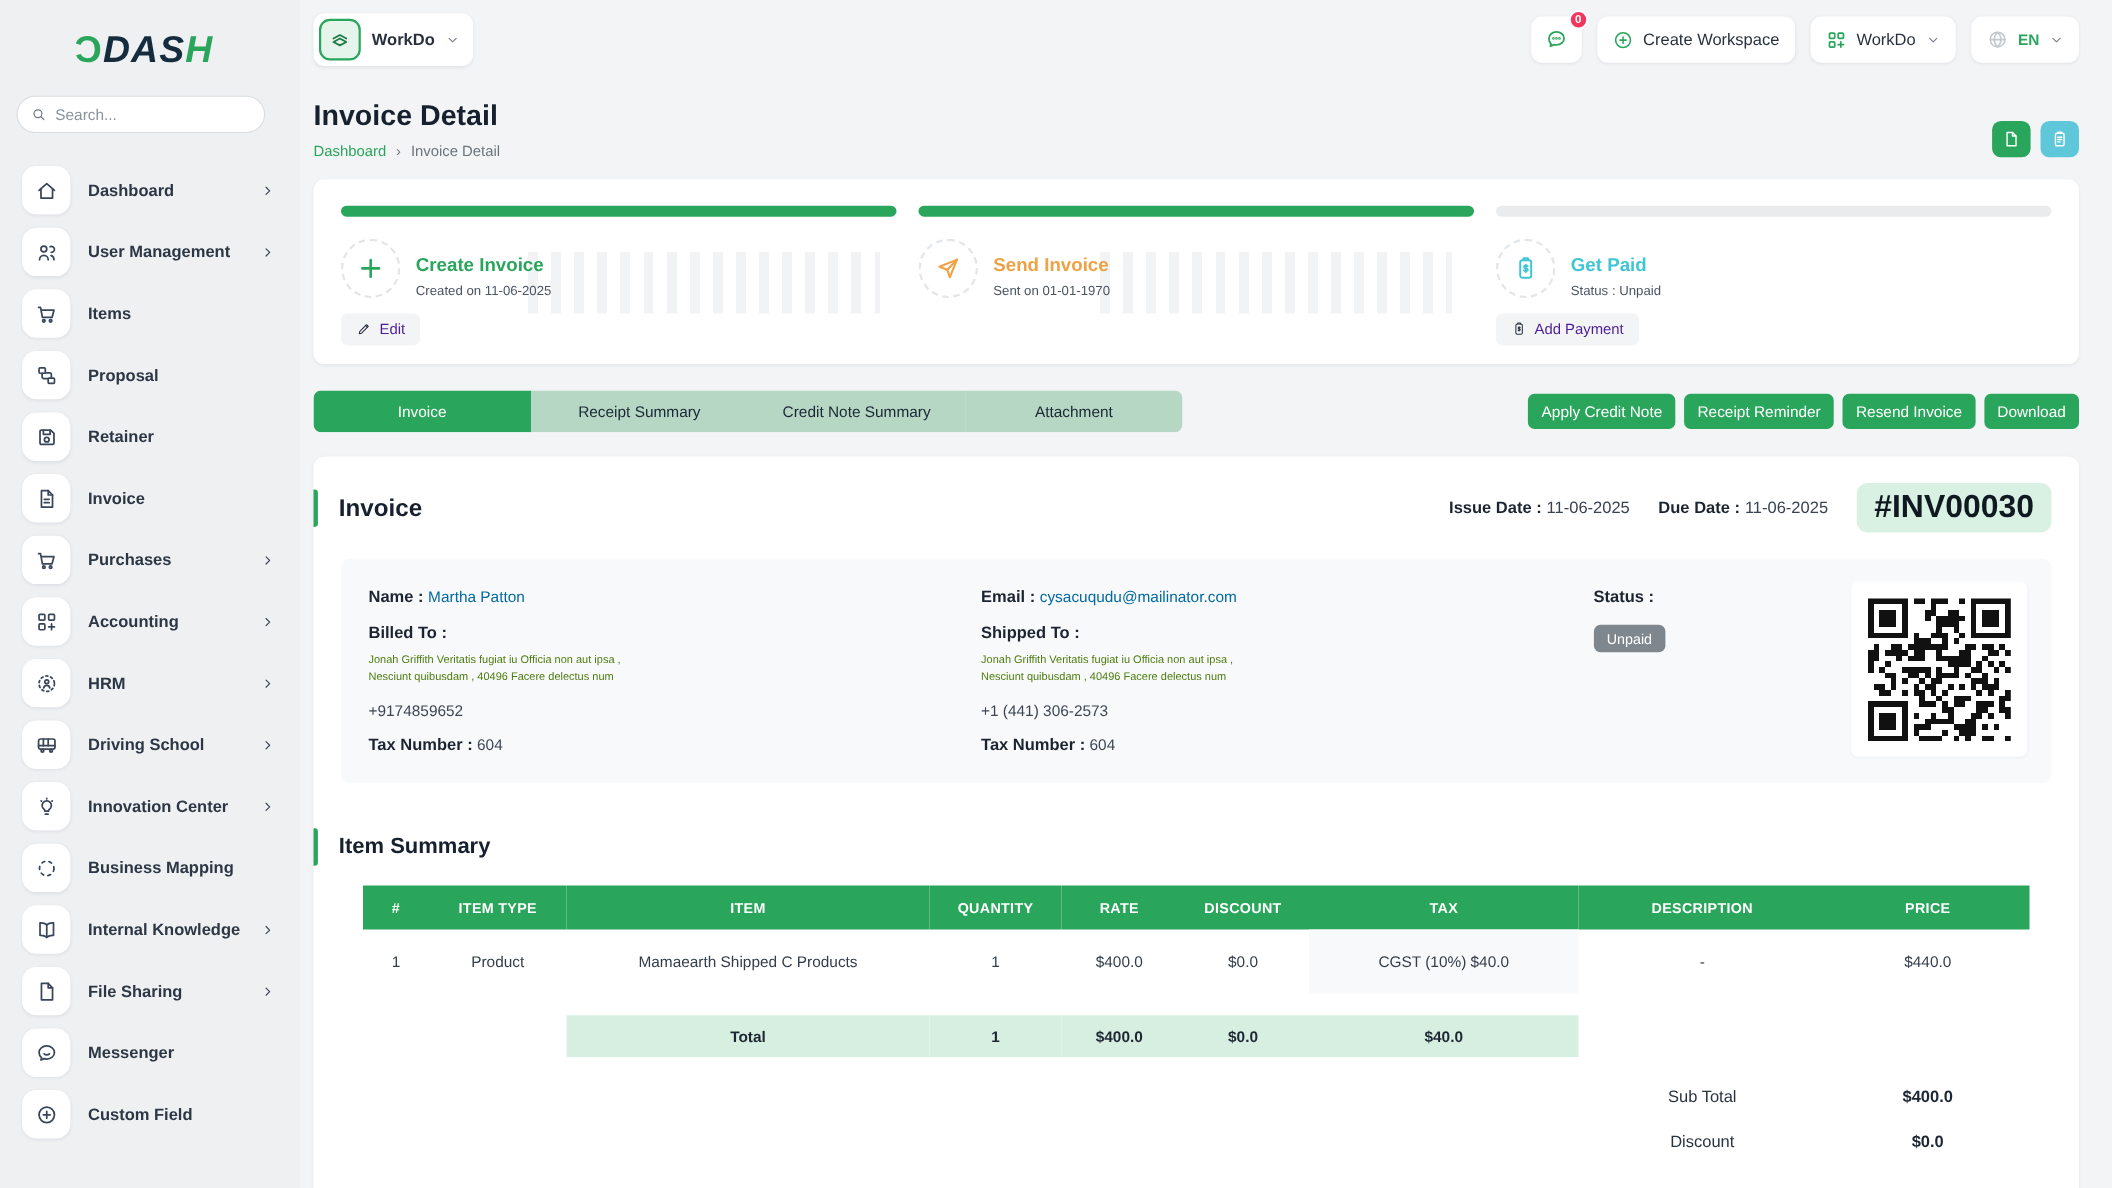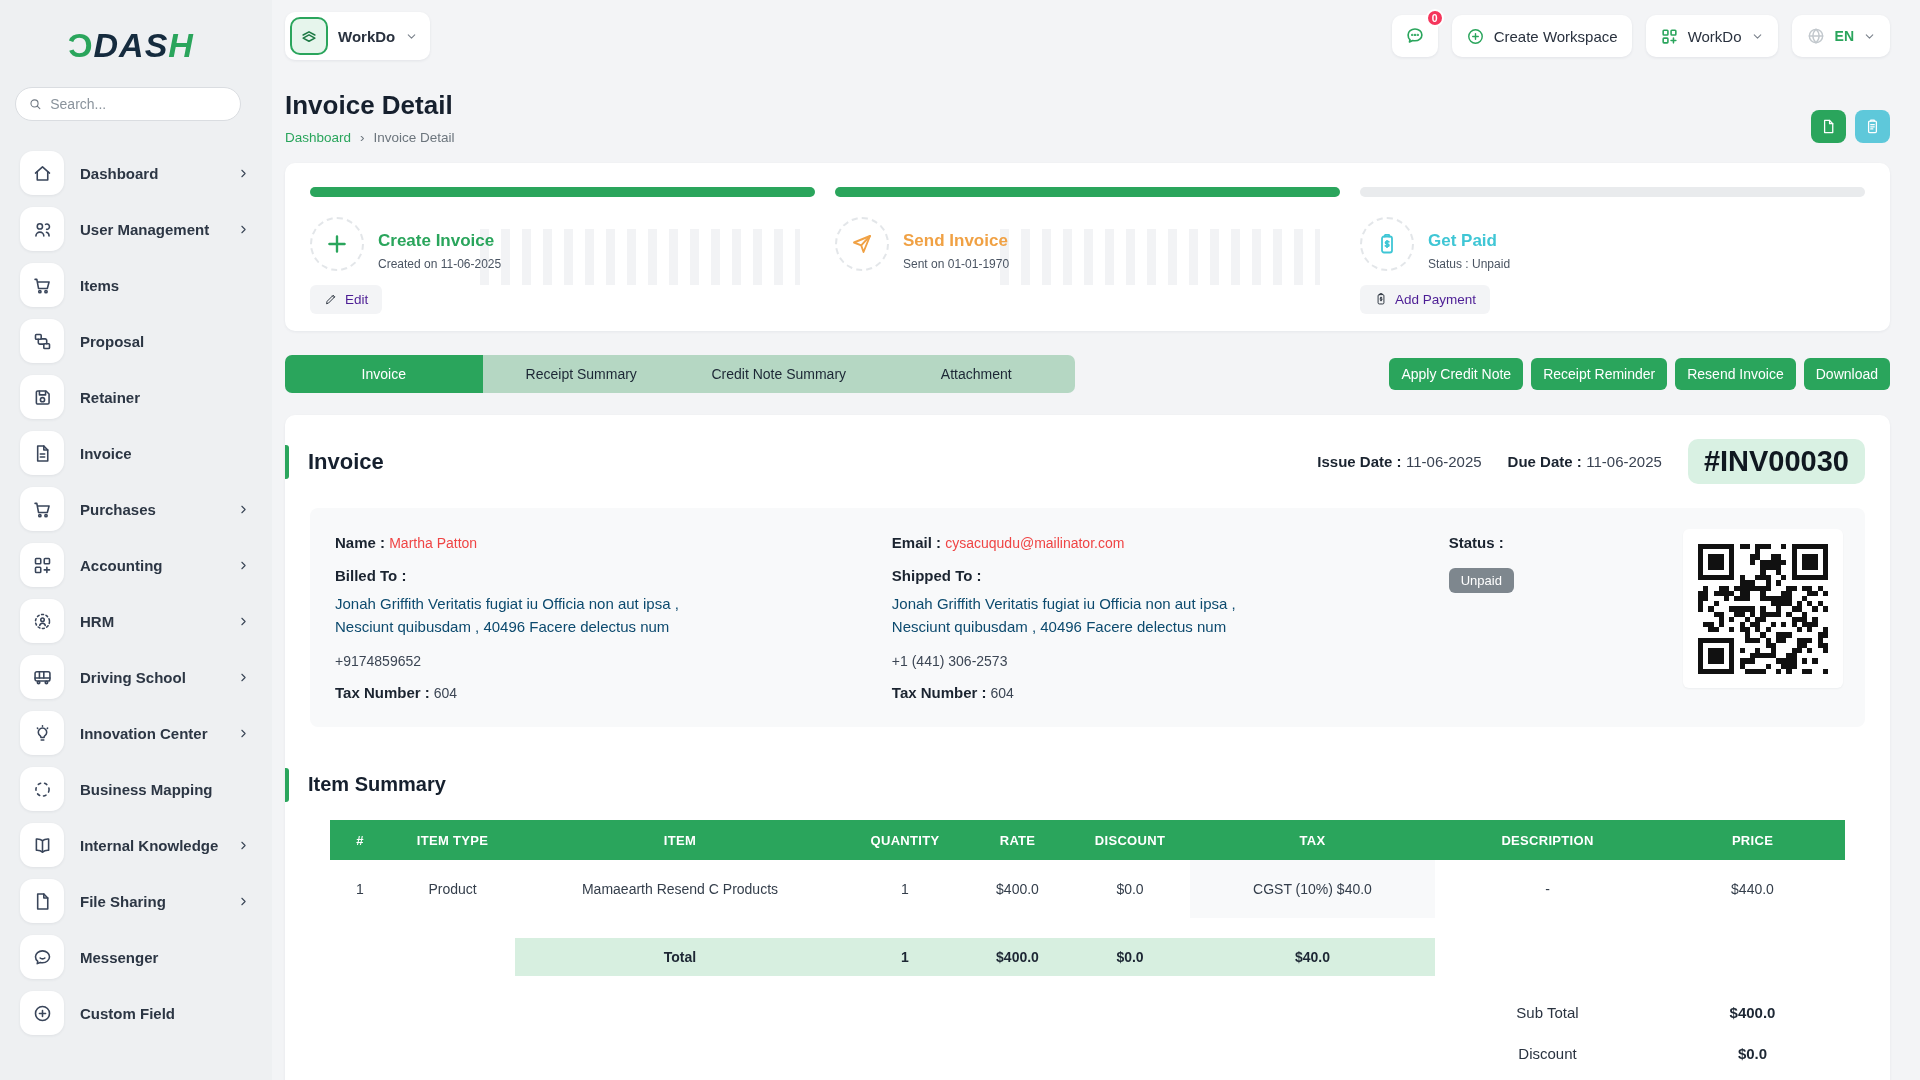--- a/index.html
+++ b/index.html
@@ -82,23 +82,23 @@
   .sec-title{margin-left:23px;font-size:22px;font-weight:700;color:var(--ink)}
   .sec-title.sm{font-size:20px}
   .inv-meta{margin-left:auto;display:flex;align-items:center;gap:26px}
   .meta-lb{font-weight:700;color:#1b2430;font-size:15px}
   .meta-vl{color:#3a4352;font-size:15px}
   .inv-pill{background:var(--green-soft);border-radius:10px;padding:6px 16px;font-size:29px;font-weight:700;color:#101820}
 
   .cust{position:relative;margin:24px 25px 0;background:#f8f9fa;border-radius:8px;padding:26px 25px 26px;min-height:183px;display:grid;grid-template-columns:37% 37% 26%}
   .kv{font-size:15px;margin-bottom:16px}
   .kv b{color:#1b2430}
-  .kv span{color:#ef4444;font-size:14px}
+  .kv span{color:#0369a1;font-size:14px}
   .blk-title{font-size:15px;font-weight:700;color:#1b2430;margin-bottom:9px}
-  .addr{font-size:15px;color:#0c4a6e;line-height:1.5}
+  .addr{font-size:10px;color:#4d7c0f;line-height:1.5}
   .phone{font-size:14px;color:#3c4654;margin-top:15px}
   .taxline{font-size:14px;margin-top:15px;color:#3c4654}
   .taxline b{color:#1b2430;font-size:15px}
   .status-badge{display:inline-block;margin-top:8px;background:#7e878e;color:#fff;font-size:13px;border-radius:6px;padding:5px 12px}
   .qr-card{position:absolute;right:22px;top:21px;width:160px;height:159px;background:#fff;border-radius:6px;display:flex;align-items:center;justify-content:center;box-shadow:0 1px 2px rgba(25,40,60,.05)}
 
   .item-sec{margin-top:46px}
   .tbl-wrap{margin:24px 45px 0 45px}
   table{border-collapse:collapse;width:1515px;table-layout:fixed}
   thead th{background:var(--green);color:#fff;font-size:13px;font-weight:700;height:40px;letter-spacing:.3px;text-align:center}
@@ -786,21 +786,21 @@
             <th>DISCOUNT</th>
             <th>TAX</th>
             <th>DESCRIPTION</th>
             <th>PRICE</th>
           </tr>
         </thead>
         <tbody>
           <tr class="data">
             <td>1</td>
             <td>Product</td>
-            <td>Mamaearth Resend C Products</td>
+            <td>Mamaearth Shipped C Products</td>
             <td>1</td>
             <td>$400.0</td>
             <td>$0.0</td>
             <td class="taxcell">CGST (10%) $40.0</td>
             <td>-</td>
             <td>$440.0</td>
           </tr>
           <tr class="spacer">
               <td colspan="9"></td>
             </tr>

